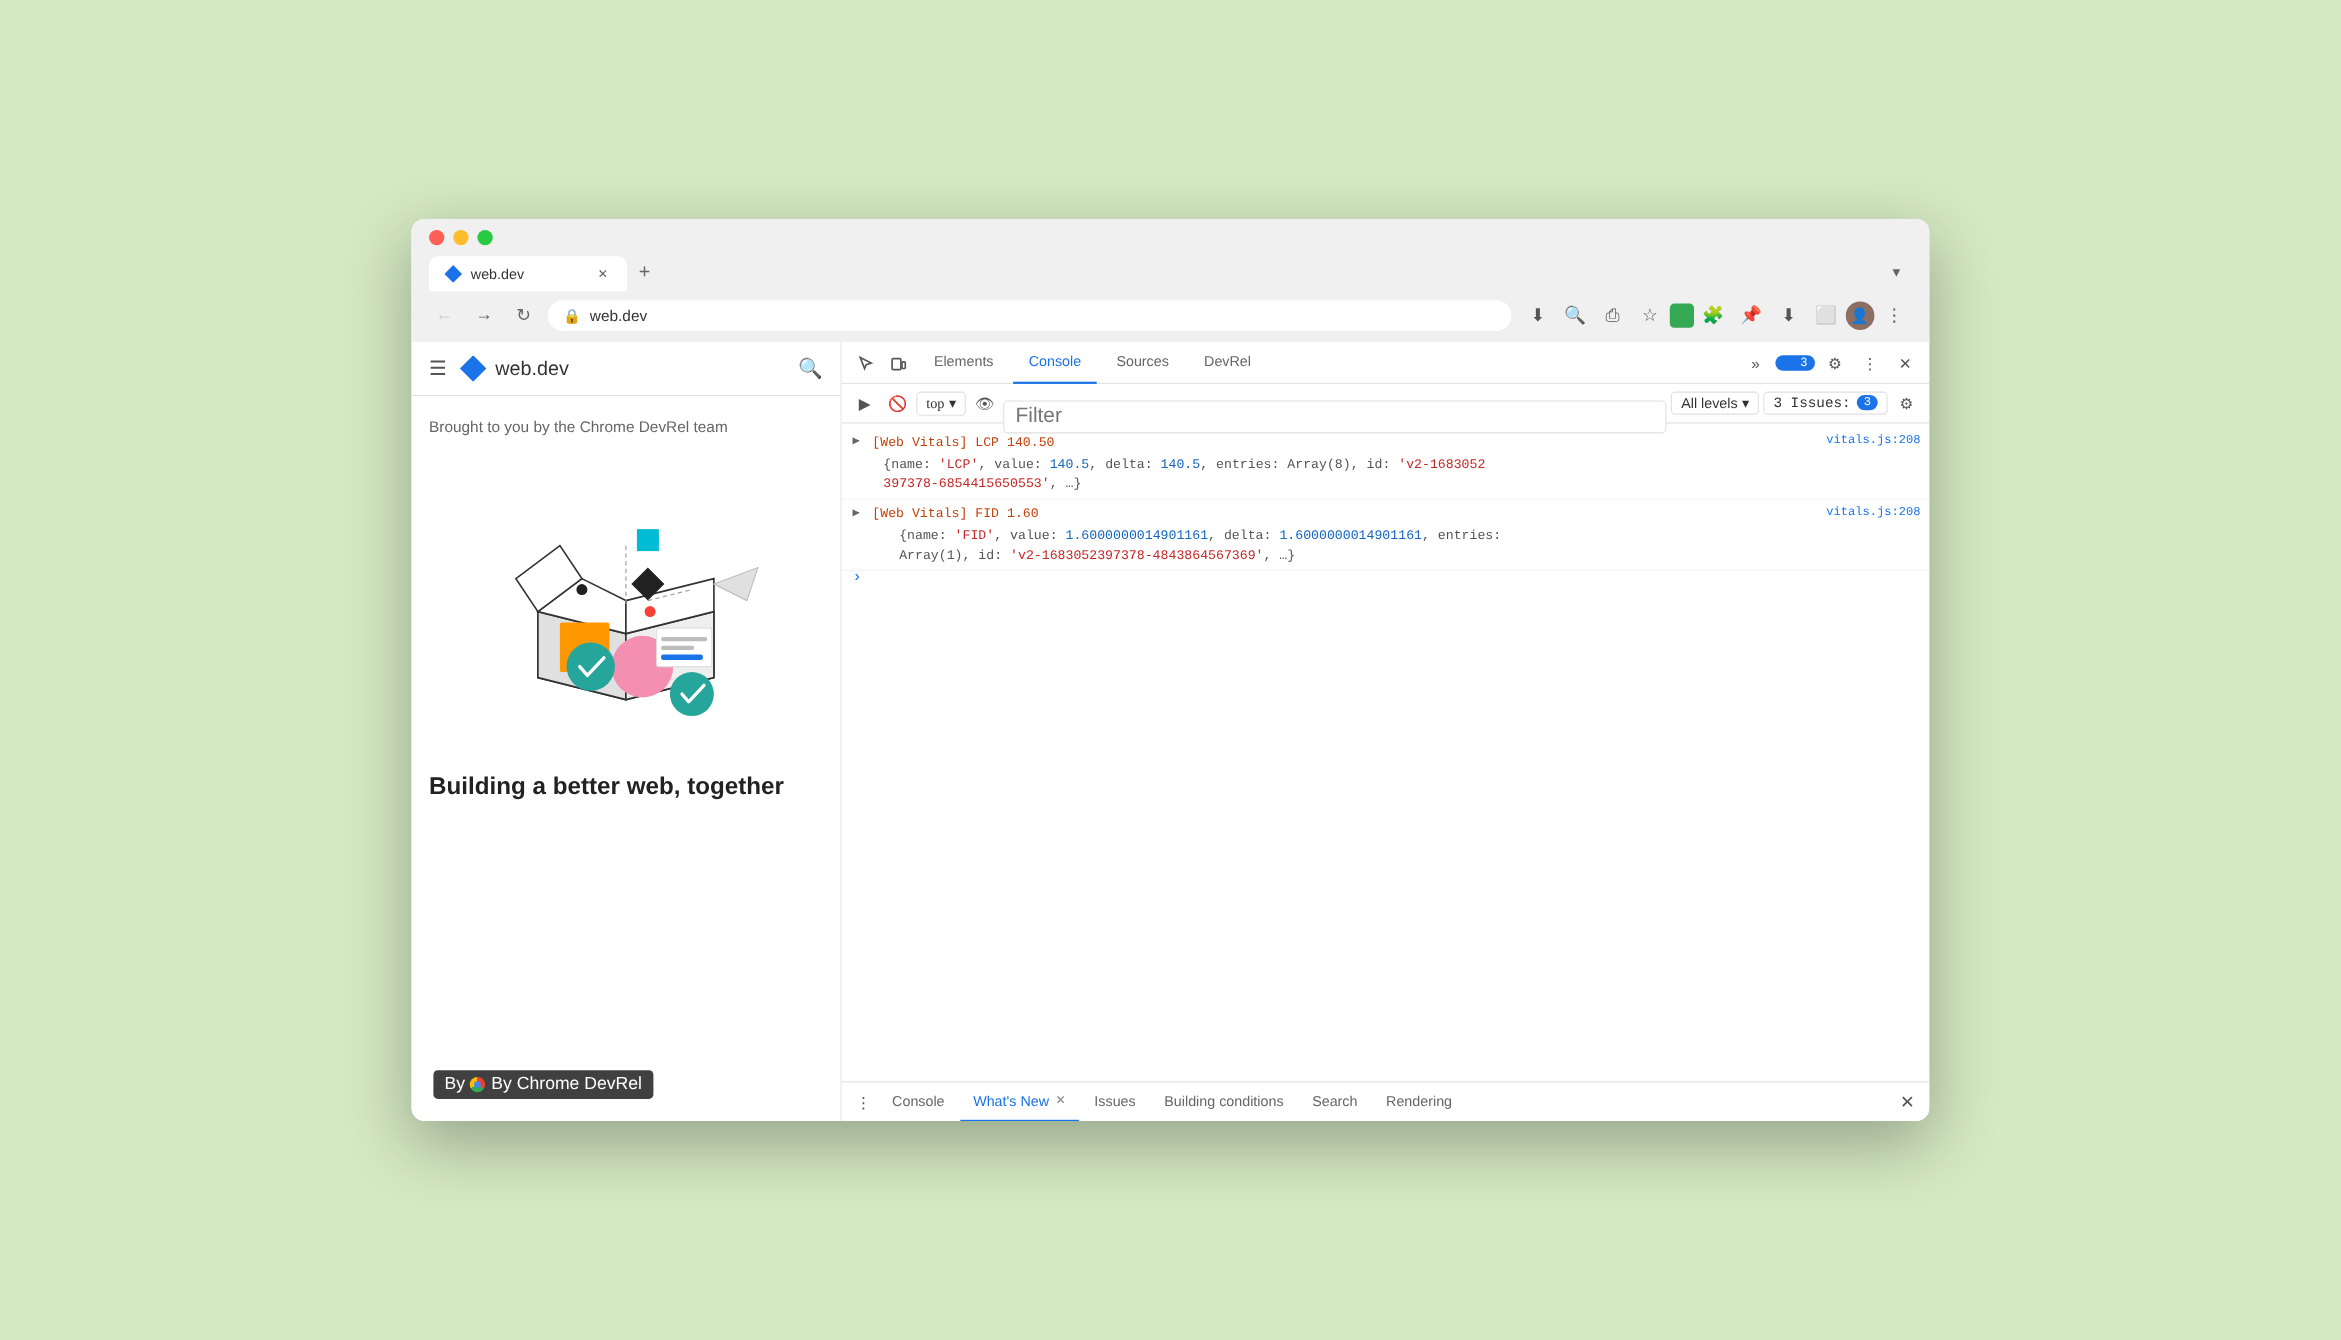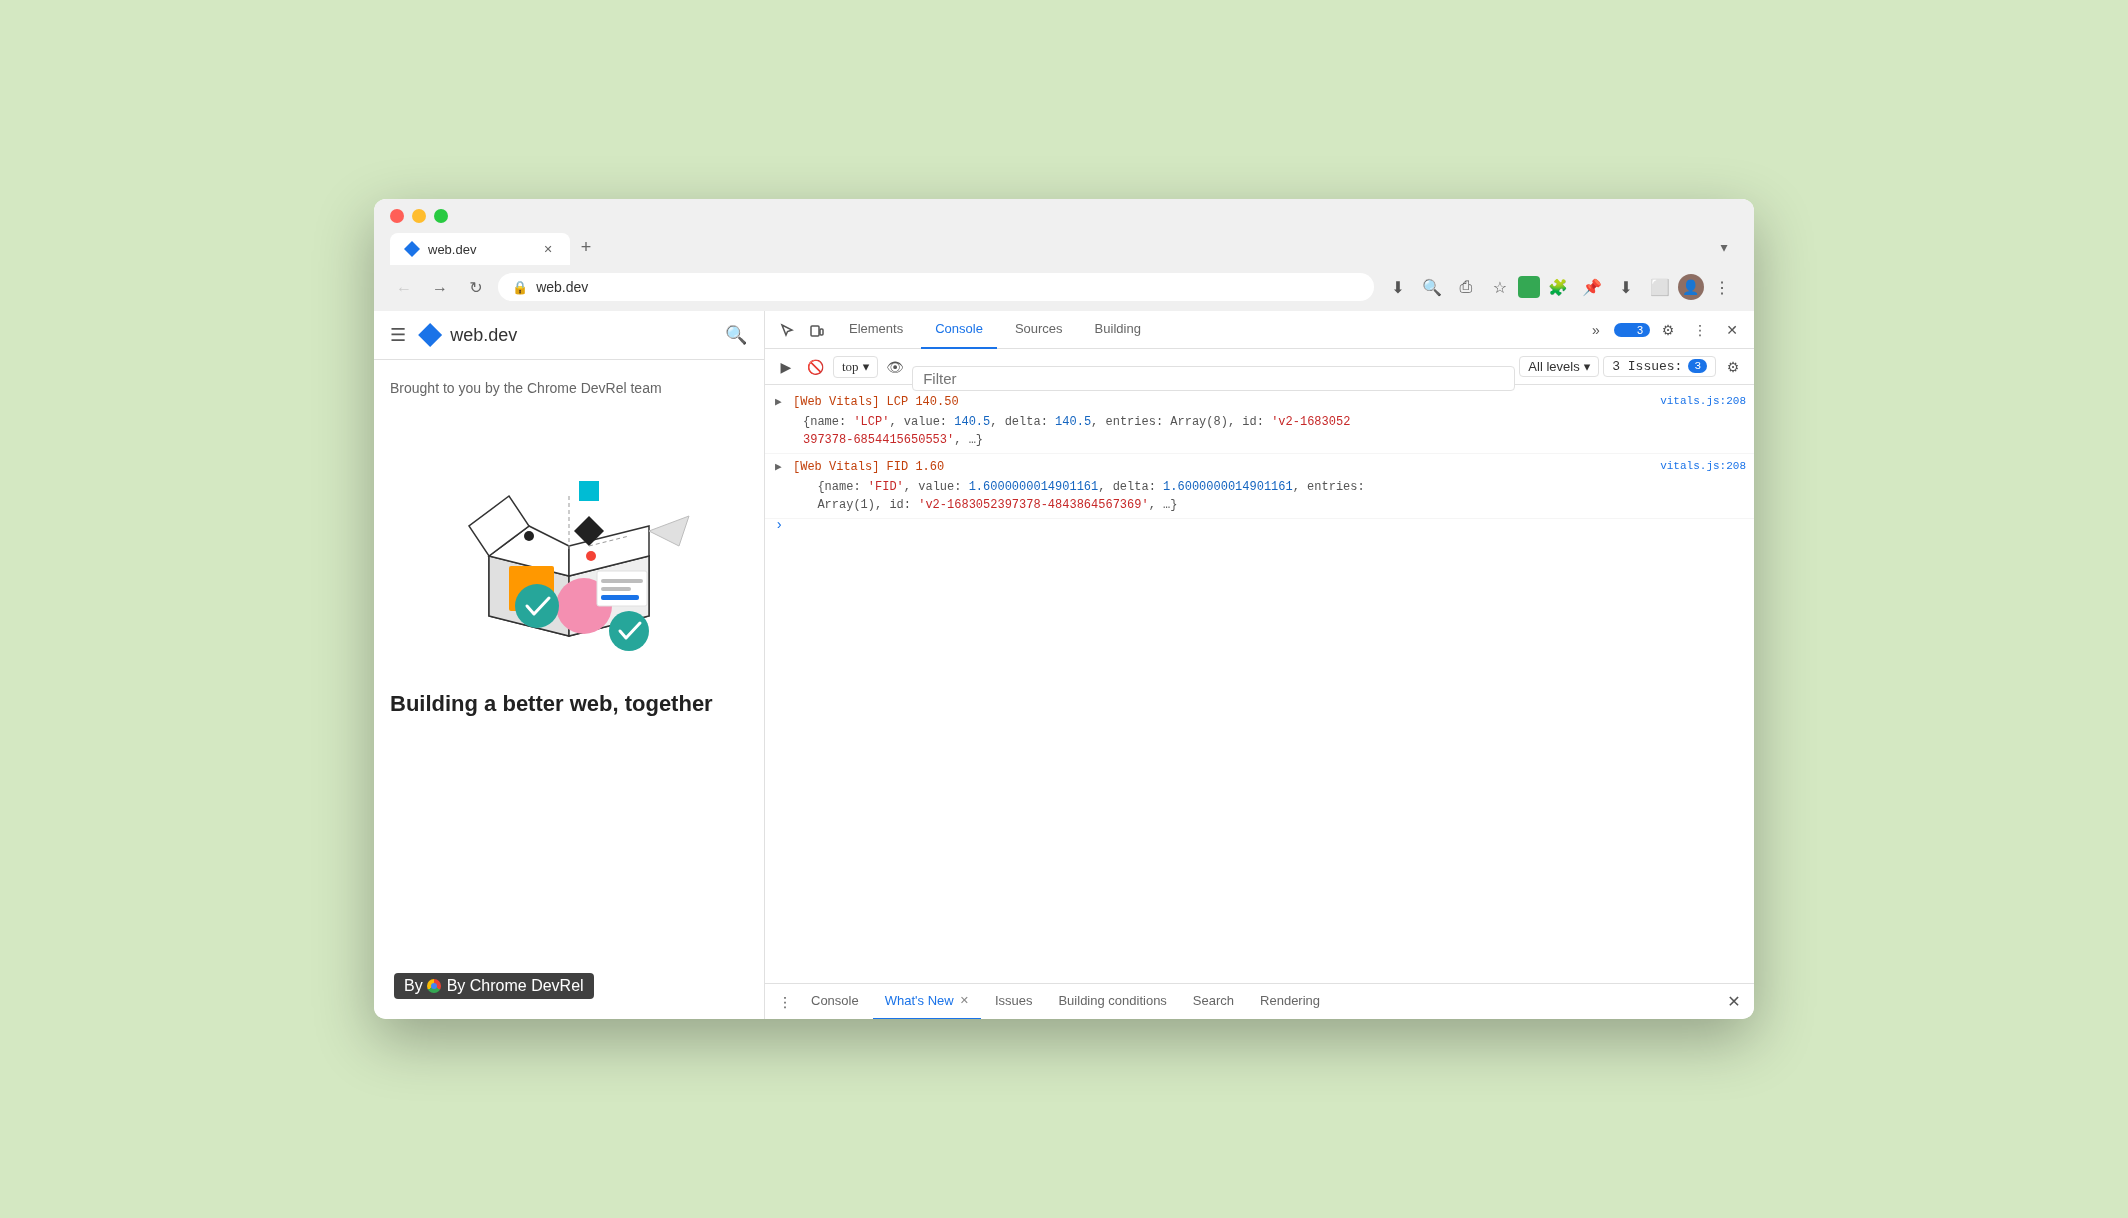--- a/index.html
+++ b/index.html
@@ -384,21 +384,21 @@
       font-size: 13px;
       cursor: pointer;
       color: #333;
       font-family: Liberation Serif, serif;
     }
     .filter-input {
       flex: 1;
       border: 1px solid #e0e0e0;
       border-radius: 4px;
       padding: 3px 10px;
-      font-size: 15px;
+      font-size: 19px;
       color: #333;
       outline: none;
       margin-top: 24px;
     }
     .all-levels-dropdown {
       display: flex;
       align-items: center;
       gap: 4px;
       padding: 2px 8px;
       border: 1px solid #e0e0e0;
@@ -634,21 +634,21 @@
             <path d="M191,215 L197,222 L211,207" fill="none" stroke="white" stroke-width="3" stroke-linecap="round" stroke-linejoin="round"></path>
 
             <circle cx="162" cy="140" r="5" fill="#f44336"></circle>
 
             <polygon points="220,115 260,100 250,130" fill="#e0e0e0" stroke="#bdbdbd" stroke-width="1"></polygon>
 
             <line x1="140" y1="80" x2="140" y2="135" stroke="#999" stroke-width="1" stroke-dasharray="4,3"></line>
             <line x1="160" y1="130" x2="200" y2="120" stroke="#999" stroke-width="1" stroke-dasharray="4,3"></line>
           </svg>
         </div>
-        <p class="page-bottom-text" style="position:relative;font-size:22px;font-weight:600;color:#222;margin-top:15px;">
+        <p class="page-bottom-text" style="position:relative;font-size:22px;font-weight:600;color:#222;margin-top:26px;">
           <span>Building a better web, together</span>
         </p>
       </div>
 
       <div class="bottom-tooltip" style="position:absolute;bottom:20px;left:20px;">
         <span style="display:flex;align-items:center;gap:4px;">
           By
           <span class="chrome-icon-small"></span>
           <span style="margin-left:2px;">By  Chrome DevRel</span>
         </span>
@@ -674,21 +674,21 @@
         <div class="devtools-tab">
           <span>Elements</span>
         </div>
         <div class="devtools-tab active">
           <span>Console</span>
         </div>
         <div class="devtools-tab">
           <span>Sources</span>
         </div>
         <div class="devtools-tab">
-          <span>Building</span>
+          <span>DevRel</span>
         </div>
         <div class="devtools-header-icons">
           <div class="dt-icon">
             <span>»</span>
           </div>
           <div class="issues-badge">
             <svg width="12" height="12" viewBox="0 0 12 12">
                 <rect x="1" y="1" width="10" height="8" rx="2" fill="#1a73e8"></rect>
                 <polygon points="3,9 3,11 6,9" fill="#1a73e8"></polygon>
               </svg>

